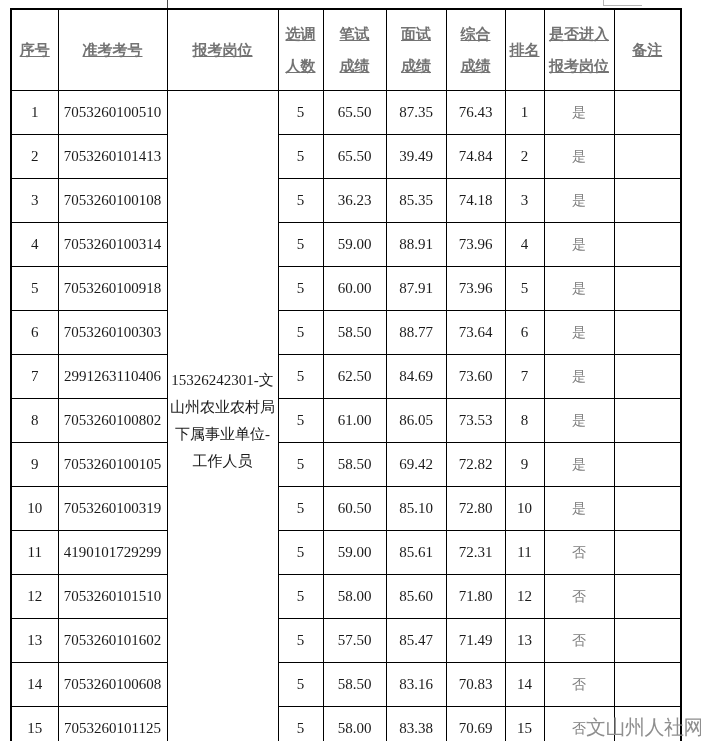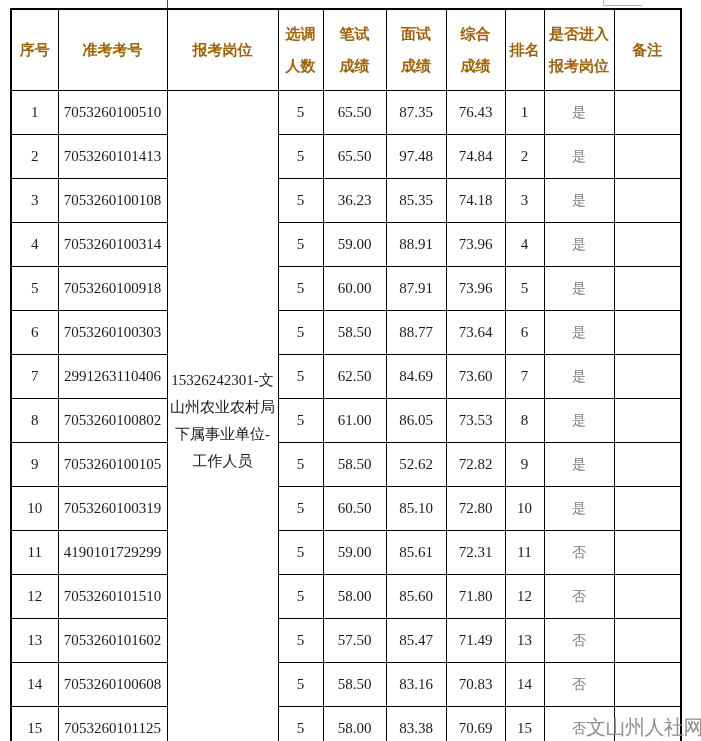--- a/index.html
+++ b/index.html
@@ -11,22 +11,22 @@
     position:absolute;left:10px;top:8px;
     border-collapse:collapse;table-layout:fixed;
     border:2px solid #000;
   }
   .score-table th,.score-table td{
     border:1px solid #000;
     text-align:center;vertical-align:middle;
     padding:0;overflow:hidden;
   }
   .score-table thead th{
-    height:80px;font-weight:bold;font-size:15px;color:#a16207;
-    white-space:pre-line;line-height:2.15;
+    height:80px;font-weight:bold;font-size:15px;color:#737373;
+    white-space:pre-line;line-height:2.15;text-decoration:underline;
   }
   .score-table tbody td{
     height:43px;font-size:15px;color:#1a1a1a;
   }
   .score-table td.next-stage{color:#7d7d7d;font-size:14px;}
   .score-table td.position-cell{
     font-size:15px;line-height:1.8;word-break:break-all;
     padding:0 1px;color:#1a1a1a;
   }
   .watermark{
@@ -89,21 +89,21 @@
         <td>76.43</td>
         <td>1</td>
         <td class="next-stage">是</td>
         <td></td>
       </tr>
       <tr>
         <td>2</td>
         <td>7053260101413</td>
         <td>5</td>
         <td>65.50</td>
-        <td>97.48</td>
+        <td>39.49</td>
         <td>74.84</td>
         <td>2</td>
         <td class="next-stage">是</td>
         <td></td>
       </tr>
       <tr>
         <td>3</td>
         <td>7053260100108</td>
         <td>5</td>
         <td>36.23</td>
@@ -166,21 +166,21 @@
         <td>73.53</td>
         <td>8</td>
         <td class="next-stage">是</td>
         <td></td>
       </tr>
       <tr>
         <td>9</td>
         <td>7053260100105</td>
         <td>5</td>
         <td>58.50</td>
-        <td>52.62</td>
+        <td>69.42</td>
         <td>72.82</td>
         <td>9</td>
         <td class="next-stage">是</td>
         <td></td>
       </tr>
       <tr>
         <td>10</td>
         <td>7053260100319</td>
         <td>5</td>
         <td>60.50</td>

